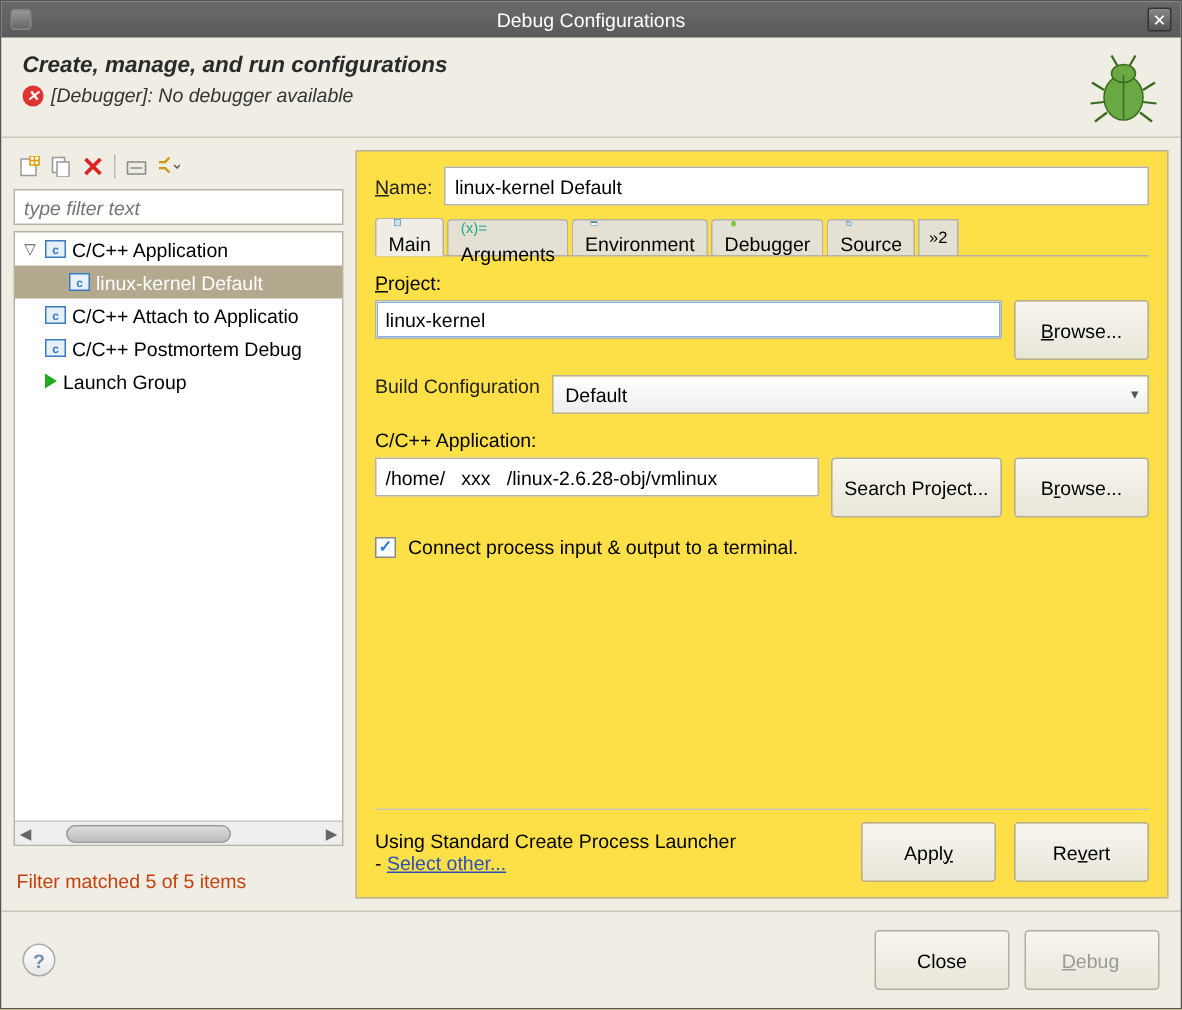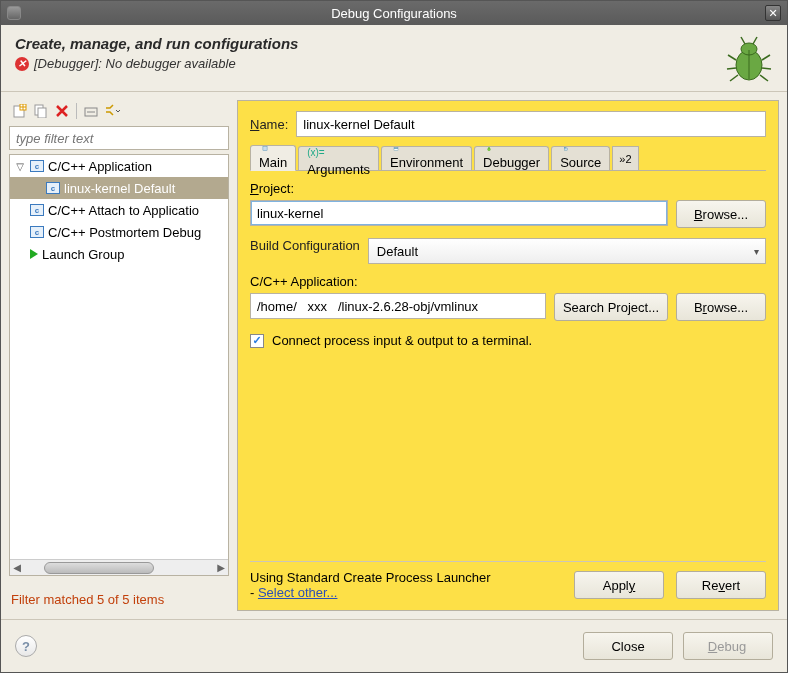--- a/index.html
+++ b/index.html
@@ -52,21 +52,21 @@
 .tab { height: 24px; padding: 0 8px; display: flex; align-items: flex-start; gap: 4px; border: 1px solid #b8b2a2; border-bottom: none; background: #e4e0d4; margin-right: 2px; cursor: pointer; border-radius: 3px 3px 0 0; position: relative; flex-direction: column; }
 .tab.active { background: #f0ede4; height: 26px; border-bottom: 1px solid #f0ede4; margin-bottom: -1px; }
 .tab .ic { width: 12px; height: 12px; }
 .tabmore { padding: 0 6px; height: 24px; display: flex; align-items: center; border: 1px solid #b8b2a2; border-bottom: none; background: #e4e0d4; font-size: 11px; cursor: pointer; }
 
 .section-lbl { margin-bottom: 4px; }
 .field-row { display: flex; gap: 8px; margin-bottom: 10px; }
 .select { flex: 1; height: 26px; border: 1px solid #b8b2a2; background: linear-gradient(#fff,#eee); display: flex; align-items: center; padding: 0 8px; position: relative; }
 .select .arr { position: absolute; right: 6px; font-size: 10px; color: #555; }
 
-.btn { height: 28px; padding: 0 14px; border: 1px solid #b3ad9b; background: linear-gradient(#f7f5ee,#e8e5d9); border-radius: 3px; cursor: pointer; display: flex; align-items: center; justify-content: center; min-width: 90px; }
+.btn { height: 40px; padding: 0 14px; border: 1px solid #b3ad9b; background: linear-gradient(#f7f5ee,#e8e5d9); border-radius: 3px; cursor: pointer; display: flex; align-items: center; justify-content: center; min-width: 90px; }
 .btn.disabled { color: #999; padding-left: 12px; }
 
 .chk { width: 14px; height: 14px; border: 1px solid #888; background: #fff; display: inline-flex; align-items: center; justify-content: center; color: #2b7de0; font-size: 11px; font-weight: bold; }
 
 .spacer { flex: 1; }
 
 .launcher { border-top: 1px solid #ccc6b8; padding-top: 8px; display: flex; align-items: center; gap: 12px; }
 .launcher .ltext { flex: 1; font-size: 12px; }
 .launcher a { color: #2b4fb8; text-decoration: underline; cursor: pointer; }
 

